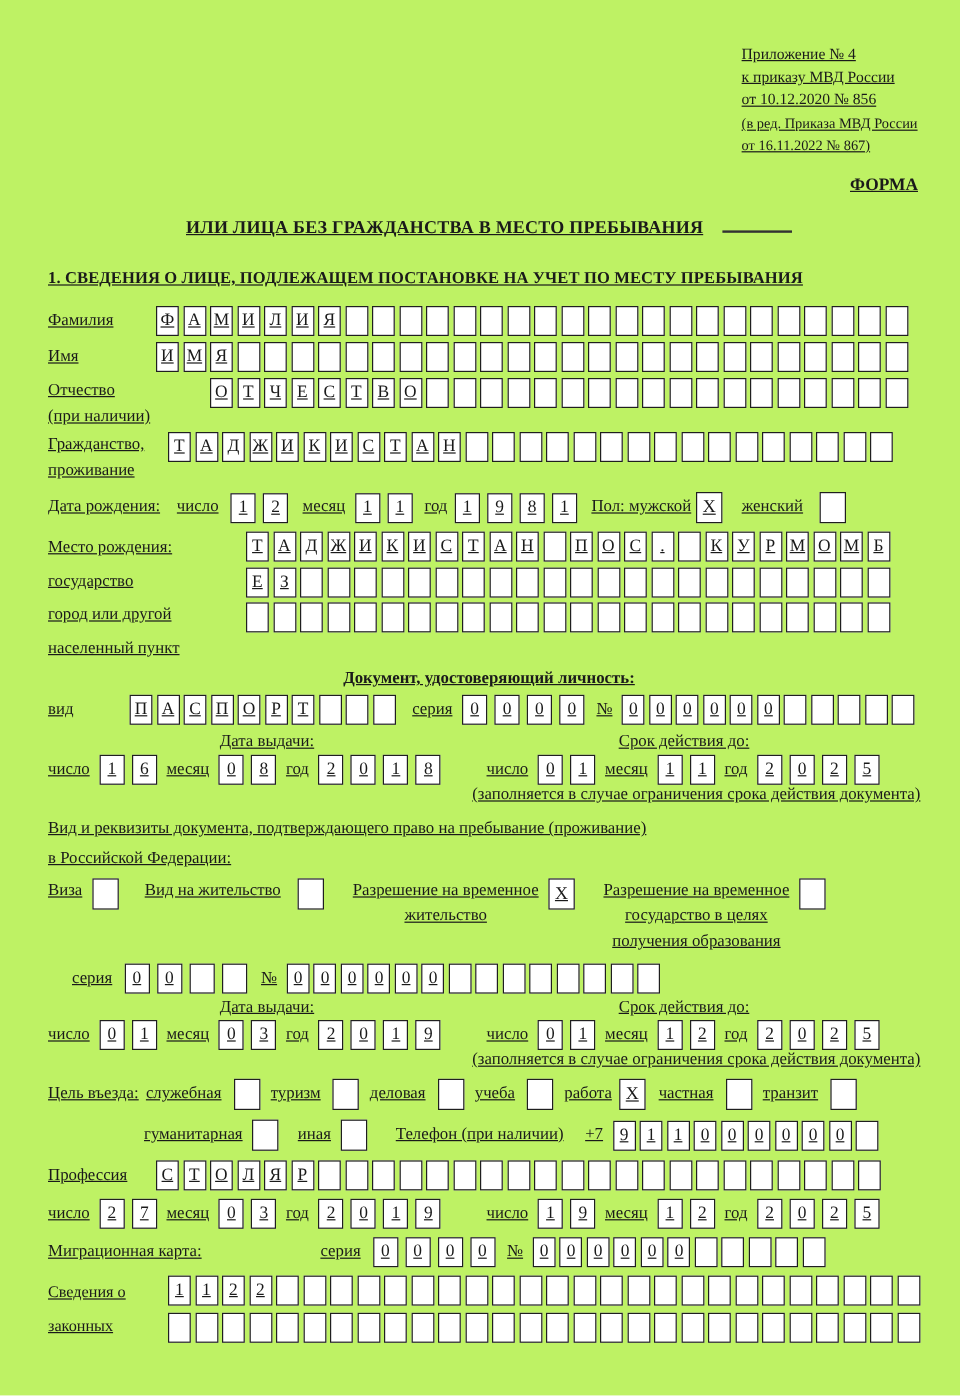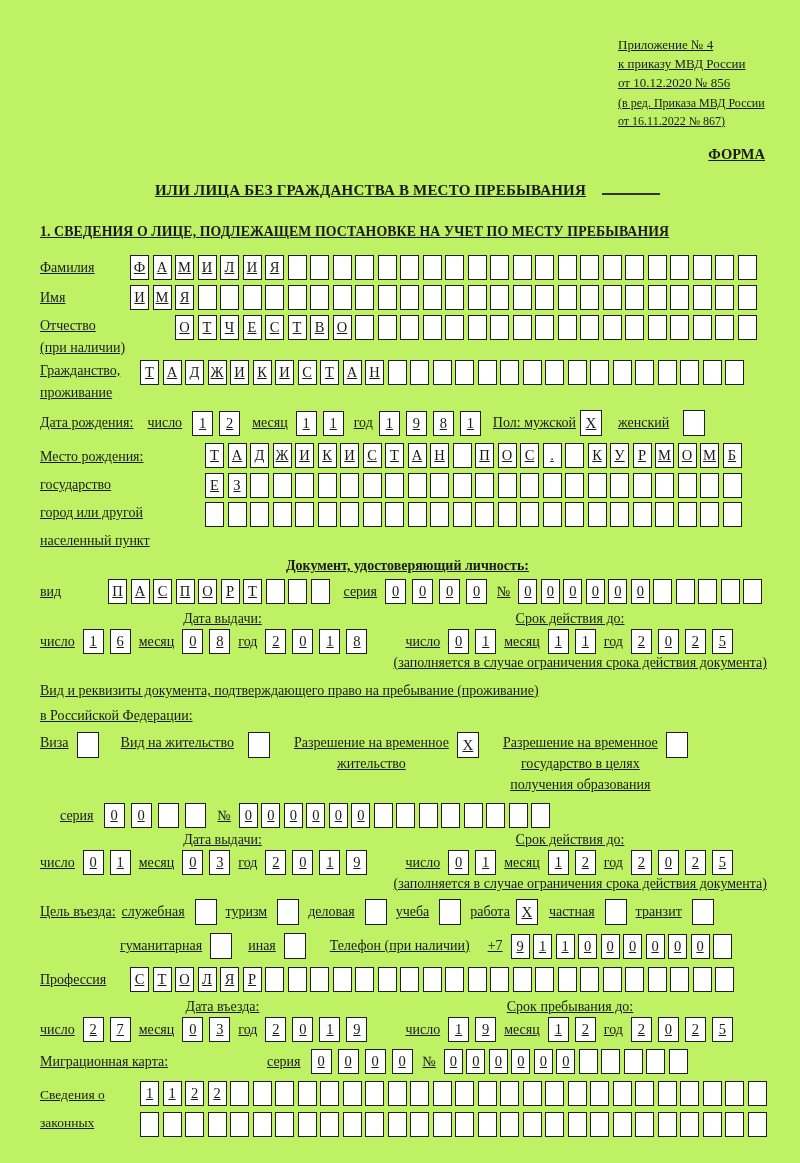--- a/index.html
+++ b/index.html
@@ -592,24 +592,20 @@
           <span class="cb"></span>
           <span class="cb"></span>
           <span class="cb"></span>
           <span class="cb"></span>
           <span class="cb"></span>
           <span class="cb"></span>
           <span class="cb"></span>
         </span>
     </div>
 
-    <div class="hdr-split">
-      <span class="hdr-left">Дата въезда:</span>
-      <span class="hdr-right">Срок пребывания до:</span>
-    </div>
     <div class="frow" style="margin-bottom:7px;">
       <span class="dgroup">
         <span class="lbl">число</span>
         <span class="boxes wide">
             <span class="cb">2</span>
             <span class="cb">7</span>
           </span>
         <span class="lbl">месяц</span>
         <span class="boxes wide">
             <span class="cb">0</span>

